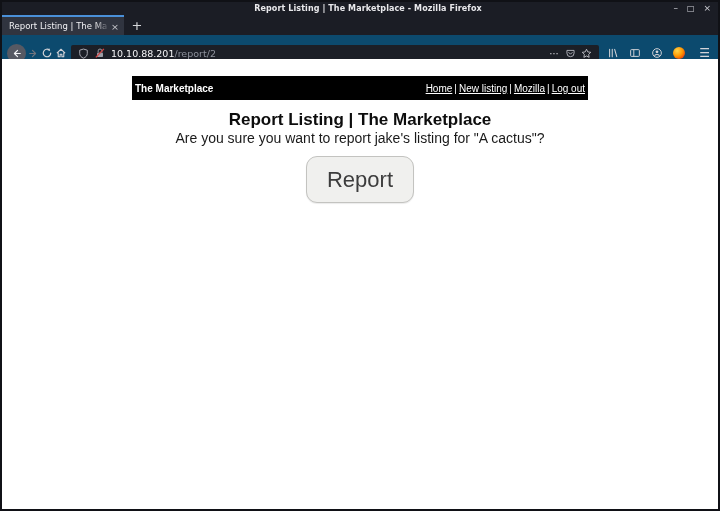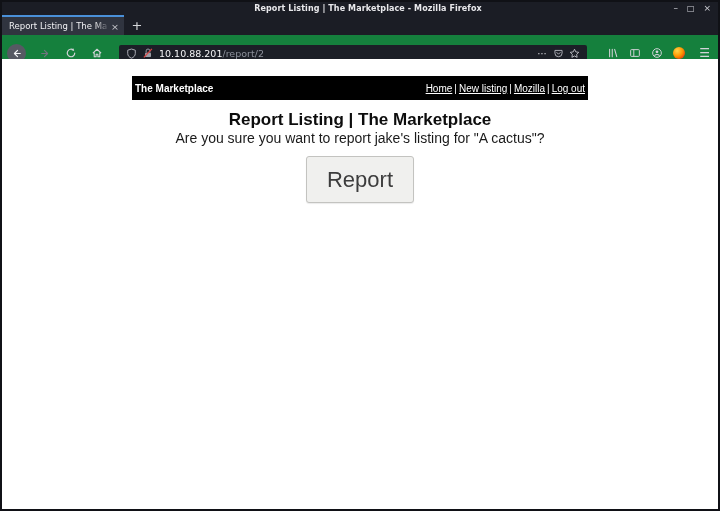--- a/index.html
+++ b/index.html
@@ -27,22 +27,22 @@
   .tab-title {
     color:#f0f0f3; font-size:8.5px; white-space:nowrap; overflow:hidden;
     flex:1; position:relative;
   }
   .tab-fade { position:absolute; right:14px; top:0; bottom:0; width:16px;
     background:linear-gradient(to right, rgba(48,52,63,0), #30343f); }
   .tab-close { color:#c7c8cd; font-size:9.5px; margin-left:3px; }
   .newtab { width:26px; color:#d6d7da; display:flex; align-items:center; justify-content:center; font-size:13px; }
   
   .toolbar {
-    height:36px; background:#15803d; display:flex; align-items:center;
-    padding:0 8px 0 5px; gap:14px;
+    height:36px; background:#0c4a6e; display:flex; align-items:center;
+    padding:0 8px 0 5px; gap:2px;
   }
   .nav-btn { display:flex; align-items:center; justify-content:center; }
   .back-circle {
     width:19px; height:19px; border-radius:50%; background:#565963;
     display:flex; align-items:center; justify-content:center;
   }
   .urlbar {
     flex:1; height:17px; background:#1c1f27; border-radius:2px;
     display:flex; align-items:center; padding:0 7px; gap:5px; margin:0 2px;
     min-width:0;
@@ -67,21 +67,21 @@
   }
   .brand { font-weight:bold; }
   .site-nav { white-space:nowrap; }
   .site-nav a { color:#ffffff; text-decoration:underline; cursor:pointer; }
   .sep { margin:0 2px; }
   .page-title { text-align:center; font-size:17px; font-weight:bold; color:#0d0d0d; margin-top:10px;
     font-family:"Liberation Sans", sans-serif; }
   .confirm-text { text-align:center; font-size:14px; color:#1a1a1a; margin-top:0; }
   .report-btn {
     display:block; margin:10px auto 0; width:108px; height:47px;
-    background:#f0f0ee; border:1px solid #c3c3c0; border-radius:3px;
+    background:#f0f0ee; border:1px solid #c3c3c0; border-radius:11px;
     font-family:"Liberation Sans", sans-serif; font-size:22px; color:#3d3d3d;
     box-shadow:0 1px 1px rgba(0,0,0,0.08); cursor:pointer;
   }
   svg { display:block; }
 </style>
 </head>
 <body>
 
 <div class="window">
 

